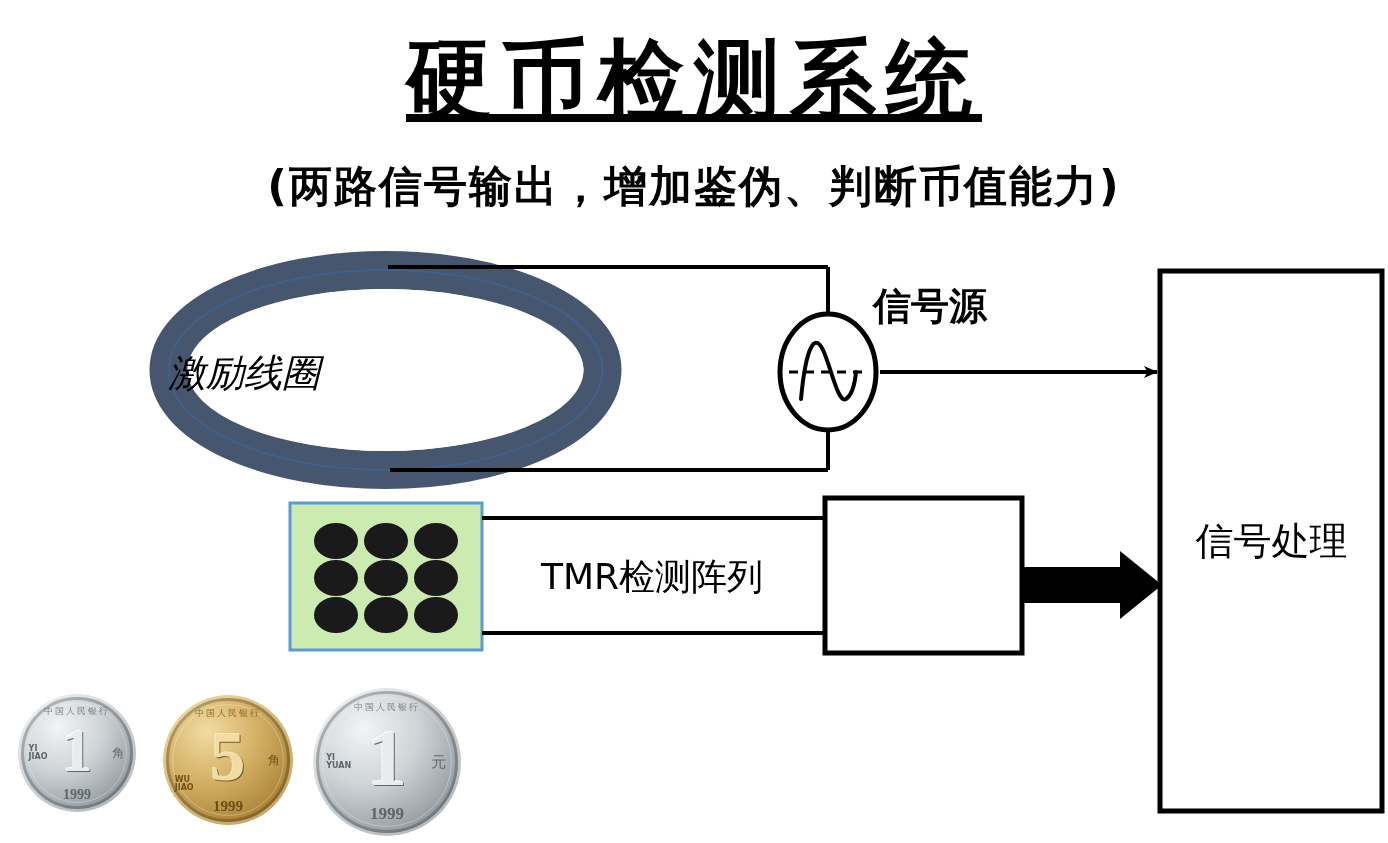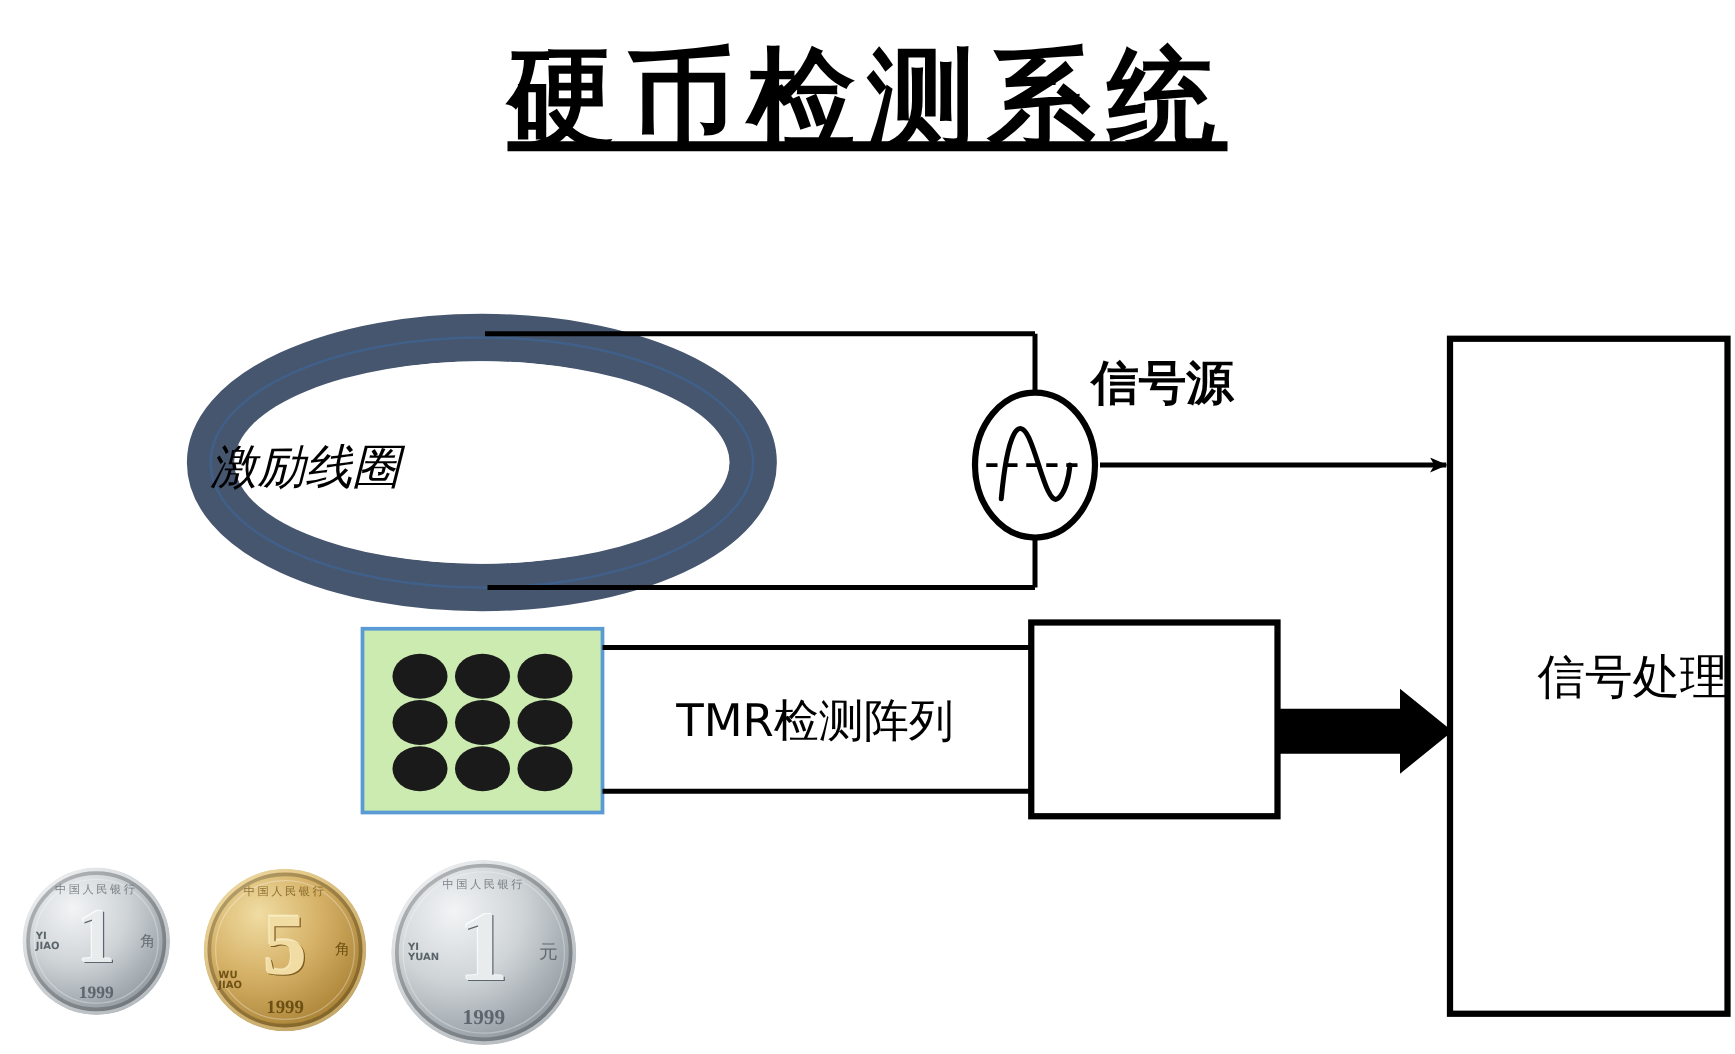--- a/index.html
+++ b/index.html
@@ -91,21 +91,21 @@
     left: 825px;
     top: 553px;
     width: 197px;
     text-align: center;
     font-size: 38px;
   }
   .lbl-proc {
     left: 1161px;
     top: 516px;
     width: 221px;
-    text-align: right;
+    text-align: center;
     font-size: 38px;
   }
 
   
   .coin {
     position: absolute;
     border-radius: 50%;
     overflow: hidden;
   }
   .coin-face {
@@ -199,20 +199,21 @@
   }
   .coin-silver .coin-unit { color: #626b71; }
   .coin-gold .coin-unit { color: #6f5216; }
 </style>
 </head>
 <body>
 
 <div id="canvas">
 
   <div class="title">硬币检测系统</div>
+  <div class="subtitle">(两路信号输出，增加鉴伪、判断币值能力)</div>
 
   <svg id="diagram" viewBox="0 0 1388 843">
     <defs>
       <marker id="thinArrow" markerWidth="14" markerHeight="12" refX="13" refY="6" orient="auto" markerUnits="userSpaceOnUse">
         <path d="M0,0 L14,6 L0,12 L3.5,6 Z" fill="#000000"></path>
       </marker>
     </defs>
 
     <g>
       <ellipse cx="385.5" cy="370" rx="217" ry="100" fill="none" stroke="#46566F" stroke-width="38"></ellipse>

